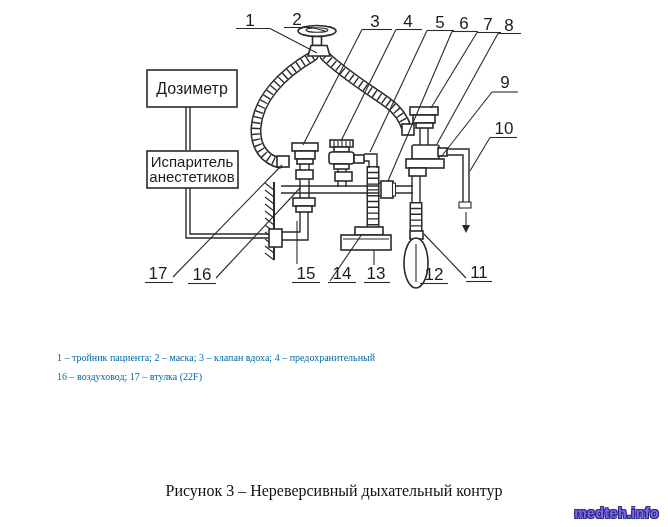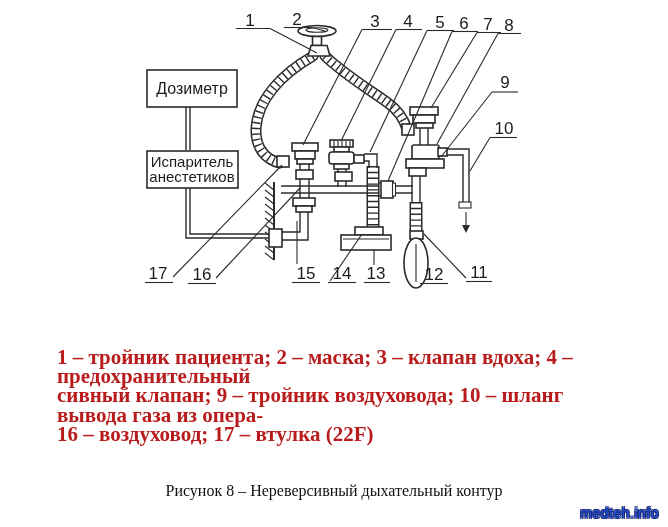--- a/index.html
+++ b/index.html
@@ -3,26 +3,26 @@
 <meta charset="utf-8">
 <style>
   html,body{margin:0;padding:0;background:#fff;}
   .page{position:relative;width:668px;height:527px;background:#ffffff;overflow:hidden;
         font-family:"Liberation Serif", serif;color:#161616;}
   svg text{font-family:"Liberation Sans", sans-serif;fill:#1c1c1c;}
   .callout-num{font-size:17px;}
   .box-label{font-size:16px;}
   .box-label-sm{font-size:15px;}
   .legend{position:absolute;left:57px;top:348px;width:566px;
-          font-size:21px;line-height:19.2px;color:#b91c1c;font-weight:bold;}
+          font-size:10px;line-height:19.2px;color:#0369a1;}
   .caption{position:absolute;left:0;top:482px;width:668px;text-align:center;
            font-size:16px;color:#101010;}
   .watermark{position:absolute;right:9px;bottom:6px;
-             font-family:"Liberation Sans", sans-serif;font-size:14px;font-weight:normal;
-             letter-spacing:.5px;color:#1d4ed8;
+             font-family:"Liberation Sans", sans-serif;font-size:14px;font-weight:bold;
+             letter-spacing:.5px;color:#8b5cf6;
              text-shadow:-1px -1px 0 #1e2d7b,1px -1px 0 #1e2d7b,-1px 1px 0 #1e2d7b,
                           1px 1px 0 #1e2d7b,0 0 2px #1e2d7b;}
   
   .ln{stroke:#2a2a2a;stroke-width:1.4;fill:none;}
   .ln2{stroke:#2a2a2a;stroke-width:2;fill:none;}
   .cmp{fill:#ffffff;stroke:#2a2a2a;stroke-width:1.6;}
   .cmpthin{fill:#ffffff;stroke:#2a2a2a;stroke-width:1.1;}
   .ld{stroke:#2a2a2a;stroke-width:1.1;fill:none;}
   .cor1{fill:none;stroke:#2a2a2a;stroke-width:11;stroke-linecap:round;}
   .cor2{fill:none;stroke:#ffffff;stroke-width:8;stroke-linecap:round;}
@@ -222,21 +222,20 @@
       <line class="ld" x1="292" y1="282.5" x2="320" y2="282.5"></line>
       <text class="callout-num" x="202" y="280" text-anchor="middle">16</text>
       <line class="ld" x1="188" y1="283.5" x2="216" y2="283.5"></line>
       <text class="callout-num" x="158" y="279" text-anchor="middle">17</text>
       <line class="ld" x1="145" y1="282.5" x2="173" y2="282.5"></line>
     </g>
   </svg>
 
   <div class="legend">
     <div>1 – тройник пациента; 2 – маска; 3 – клапан вдоха; 4 – предохранительный</div>
-    <div>сивный клапан; 9 – тройник воздуховода; 10 – шланг вывода газа из опера-</div>
     <div>16 – воздуховод; 17 – втулка (22F)</div>
   </div>
 
-  <div class="caption">Рисунок 8 – Нереверсивный дыхательный контур</div>
+  <div class="caption">Рисунок 3 – Нереверсивный дыхательный контур</div>
 
   <div class="watermark">medteh.info</div>
 
 </div>
 
 </body></html>

